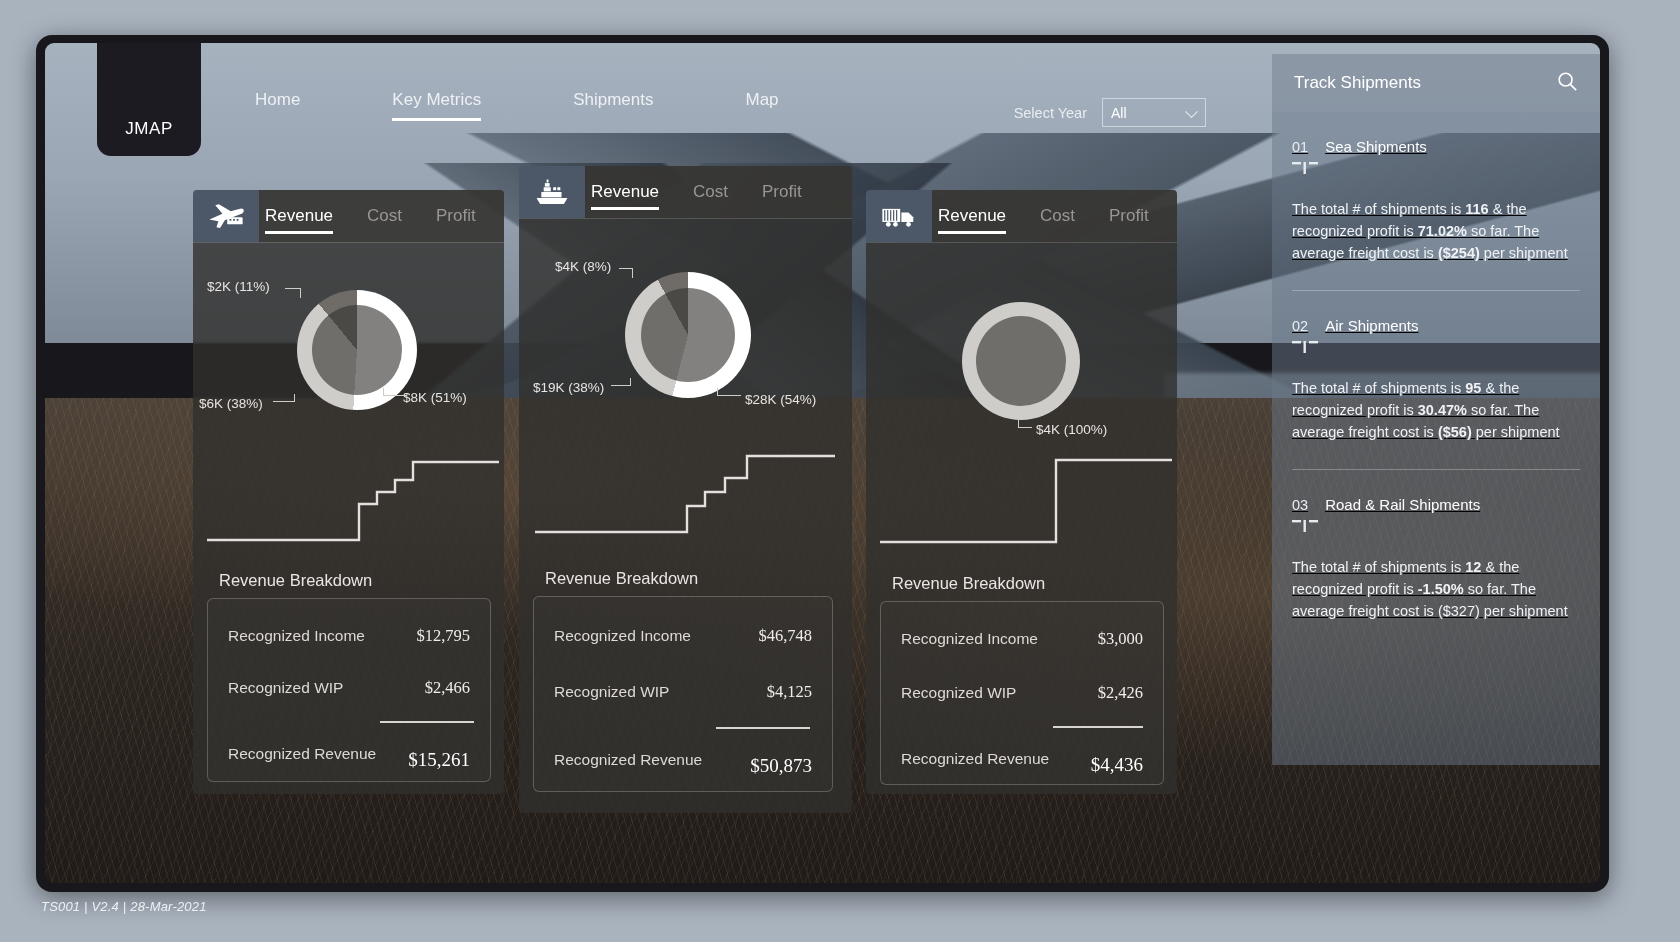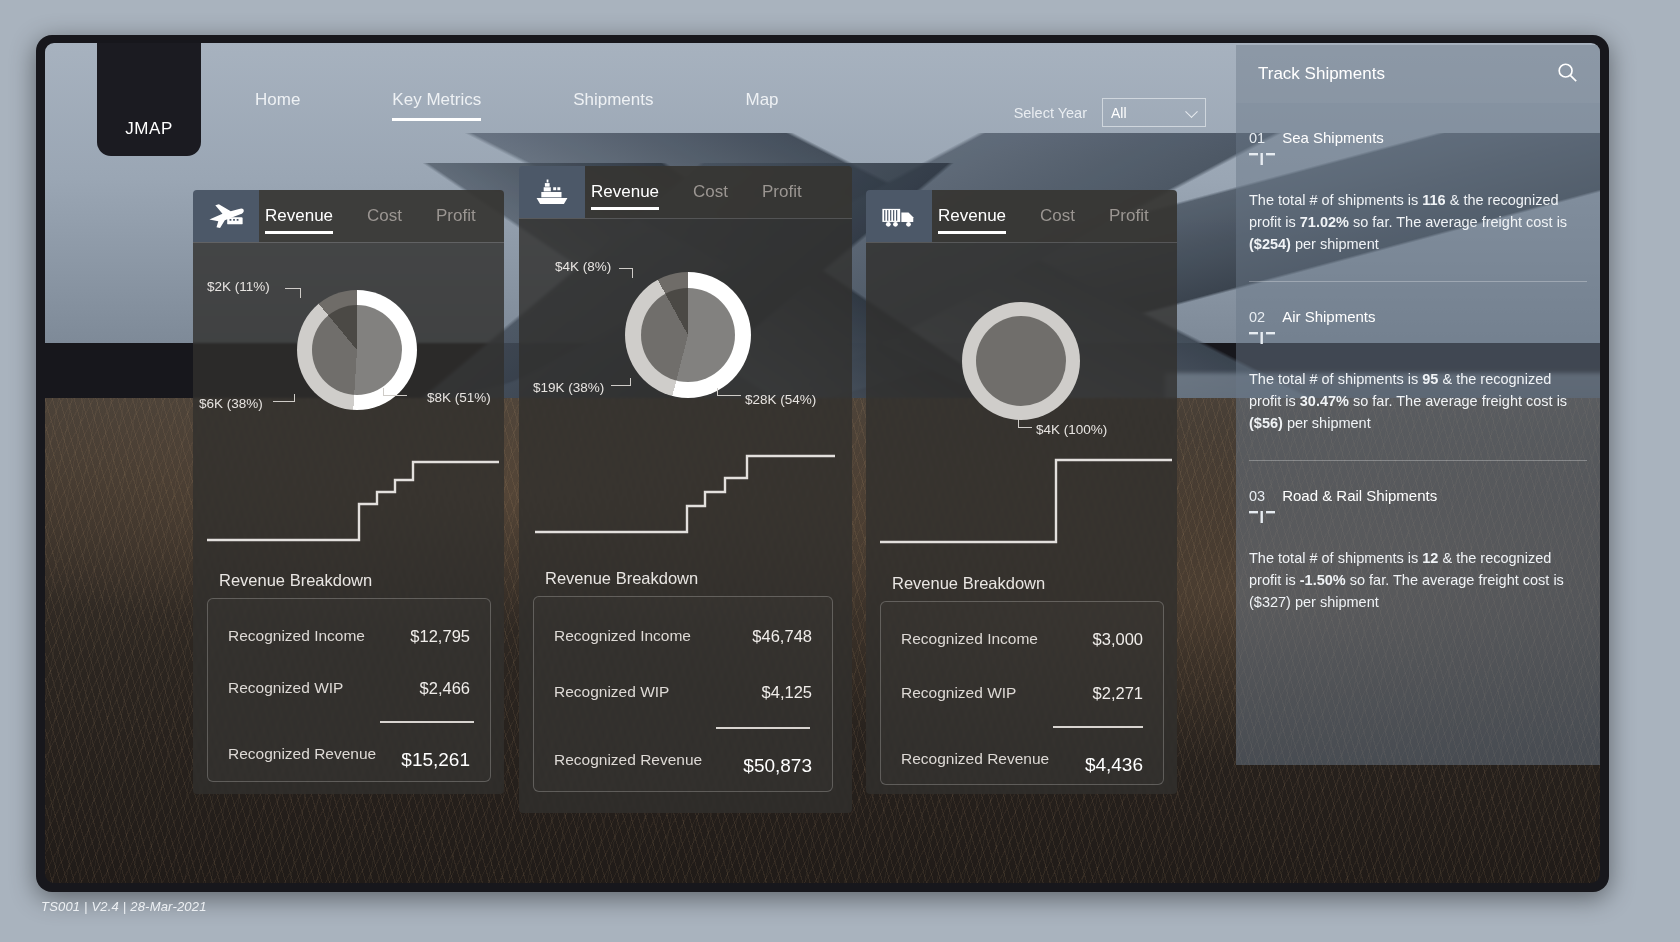--- a/index.html
+++ b/index.html
@@ -137,33 +137,33 @@
   .stepline svg { display:block; }
 
   
   .bd-title { position:absolute; color:#e9e6e3; font-size:16.5px; }
   .bd-box {
     position:absolute; border:1px solid rgba(255,255,255,.22); border-radius:6px;
     background: rgba(255,255,255,.015);
   }
   .bd-row { position:absolute; left:0; right:0; display:flex; justify-content:space-between; align-items:center; padding:0 20px; }
   .bd-lab { color:#dedad6; font-size:15.5px; }
-  .bd-val { color:#f0edea; font-size:16.5px; }
+  .bd-val { color:#f0edea; font-size:16.5px;font-family:Liberation Serif, serif; }
   .bd-val.total { font-size:19px; color:#fff;margin-top:12px; }
   .bd-rule { position:absolute; height:2px; background:#d8d4d0; }
 
   
-  .rpanel { position:absolute; right:0; top:2px; width:364px; bottom:0; z-index:22; }
+  .rpanel { position:absolute; right:0; top:11px; width:328px; bottom:0; z-index:22; }
   .rp-head {
     position:absolute; left:0; top:0; right:0; height:58px;
     background:rgba(118,131,146,.55);
     display:flex; align-items:center; justify-content:space-between; padding:0 22px;
   }
   .rp-head-title { color:#fff; font-size:17px; }
-  .rp-body { position:absolute; left:0; top:58px; right:0; bottom:118px; background:rgba(106,120,136,.50); padding:0 13px; }
+  .rp-body { position:absolute; left:0; top:58px; right:0; bottom:118px; background:rgba(106,120,136,.50); padding:0 20px;text-decoration:underline; }
   .rp-foot {
     position:absolute; left:0; right:0; bottom:0; height:118px;
     background:rgba(62,58,55,.80);
     display:flex; align-items:center; justify-content:center; gap:56px;
   }
   .rp-foot-label { color:#f2efec; font-size:20px; }
   .chev-dbl { color:#e8e4e0; font-size:19px; }
   .ship-item { position:relative; }
   .ship-top { display:flex; gap:17px; align-items:baseline; padding-top:26px; }
   .ship-num { color:#e8edf2; font-size:14.5px; }
@@ -236,21 +236,21 @@
           </div>
 
           <div class="donut-wrap" style="left:104px; top:100px; width:120px; height:120px;">
             <div class="donut" style="inset:0; background: conic-gradient(#ffffff 0% 51%, #cfcdca 51% 89%, #6f6c68 89% 100%);"></div>
             <div class="donut-hole" style="inset:15px;"></div>
           </div>
           <div class="dlabel" style="left:14px; top:89px;">$2K (11%)</div>
           <div class="leader" style="left:92px; top:98px; width:16px; height:10px; border-top:1.5px solid #cfccc8; border-right:1.5px solid #cfccc8;"></div>
           <div class="dlabel" style="left:6px; top:206px;">$6K (38%)</div>
           <div class="leader" style="left:80px; top:204px; width:22px; height:8px; border-bottom:1.5px solid #cfccc8; border-right:1.5px solid #cfccc8;"></div>
-          <div class="dlabel" style="left:234px; top:200px;">$8K (51%)</div>
+          <div class="dlabel" style="left:210px; top:200px;">$8K (51%)</div>
           <div class="leader" style="left:190px; top:198px; width:24px; height:8px; border-bottom:1.5px solid #cfccc8; border-left:1.5px solid #cfccc8;"></div>
 
           <div class="stepline" style="left:14px; top:250px;">
             <svg width="292" height="110" viewBox="0 0 292 110">
               <polyline points="0,100 152,100 152,64 170,64 170,52 188,52 188,40 206,40 206,22 292,22" fill="none" stroke="#e3e0dd" stroke-width="2.4"></polyline>
             </svg>
           </div>
 
           <div class="bd-title" style="left:26px; top:381px;">Revenue Breakdown</div>
           <div class="bd-box" style="left:14px; top:408px; width:284px; height:184px;">
@@ -366,21 +366,21 @@
           </div>
 
           <div class="bd-title" style="left:26px; top:384px;">Revenue Breakdown</div>
           <div class="bd-box" style="left:14px; top:411px; width:284px; height:184px;">
             <div class="bd-row" style="top:24px; height:26px;">
               <span class="bd-lab">Recognized Income</span>
               <span class="bd-val">$3,000</span>
             </div>
             <div class="bd-row" style="top:78px; height:26px;">
               <span class="bd-lab">Recognized WIP</span>
-              <span class="bd-val">$2,271</span>
+              <span class="bd-val">$2,426</span>
             </div>
             <div class="bd-rule" style="left:172px; top:124px; width:90px;"></div>
             <div class="bd-row" style="top:142px; height:30px;">
               <span class="bd-lab">Recognized Revenue</span>
               <span class="bd-val total">$4,436</span>
             </div>
           </div>
         </div>
       </div>
 

